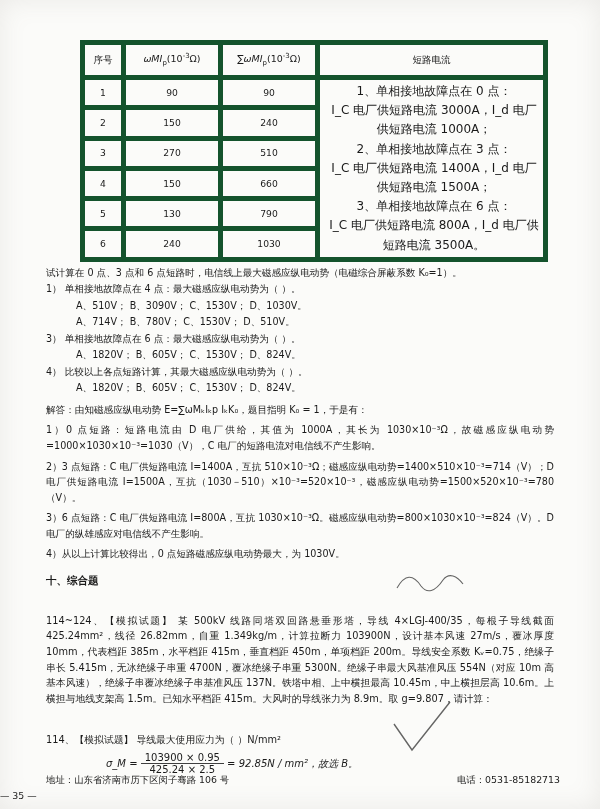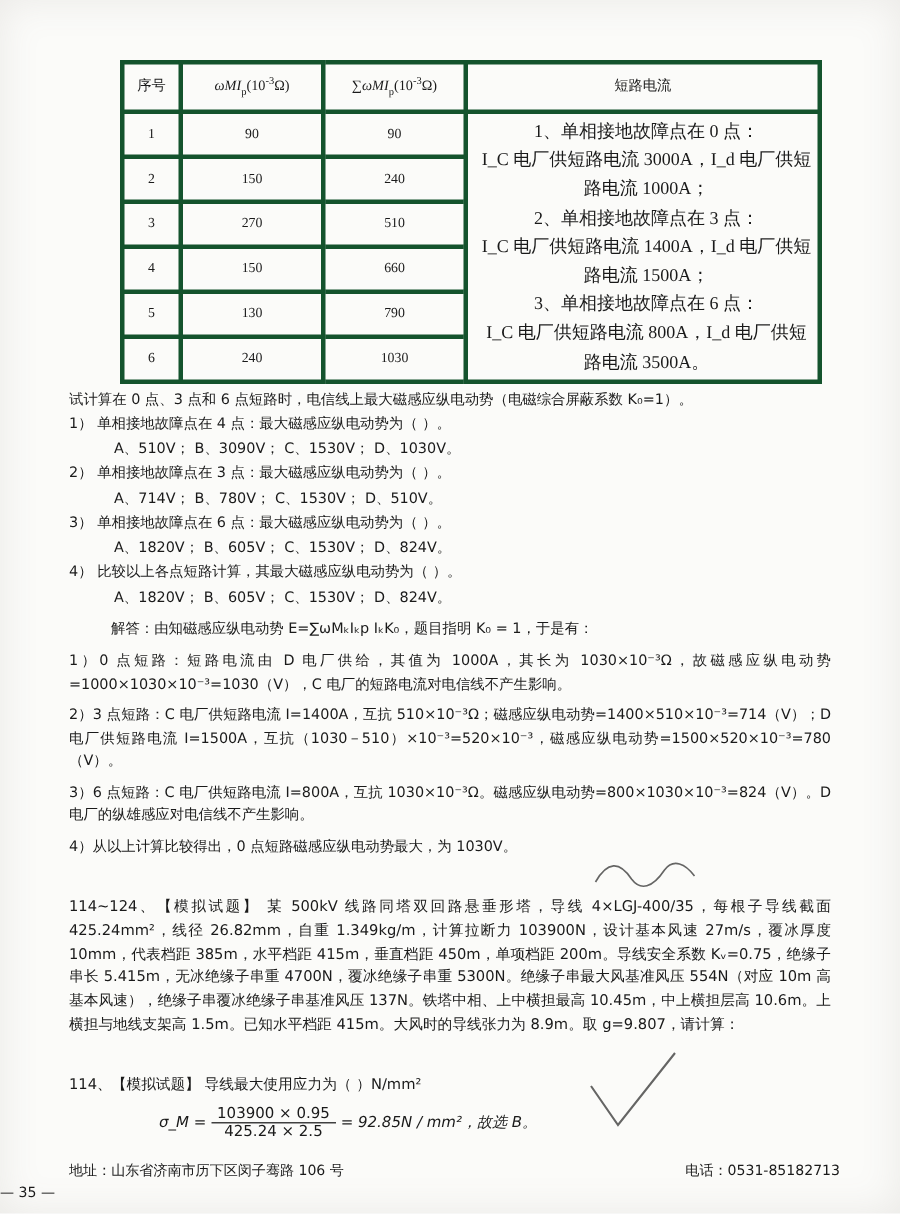--- a/index.html
+++ b/index.html
@@ -26,27 +26,26 @@
     left:46px;top:40px;width:508px;
   }
   
   table.main{
     border-collapse:collapse;
     width:468px;
     margin:0 0 0 34px;
     font-size:9.2px;
   }
   table.main td,table.main th{
-    border:3px solid #14532d;
+    border:5px solid #14532d;
     padding:2px 3px;
     text-align:center;
     vertical-align:middle;
     font-weight:normal;
     line-height:1.5;
-    font-family:Liberation Serif, serif;
   }
   table.main th{height:26px;font-size:9.5px;}
   table.main td.num{width:30px;}
   table.main td.c2{width:86px;}
   table.main td.c3{width:86px;}
   table.main td.c4{
     text-align:center;
     padding-left:8px;
     font-size:12px;
     line-height:1.6;
@@ -56,21 +55,21 @@
   sub{font-size:7px;}
   
   .p{
     font-size:9.6px;
     line-height:1.62;
     margin:3px 0 0 0;
     text-align:justify;
   }
   .lvl2{margin-left:30px;}
   .tight{margin-top:1px;}
-  .sol{margin-top:6px;margin-left:28px;}
+  .sol{margin-top:6px;}
   .blk{margin-top:5px;}
   .section-title{
     font-size:10.5px;font-weight:bold;margin-top:12px;
   }
   .q-title{
     font-size:9.8px;font-weight:normal;margin-top:25px;line-height:1.6;text-align:justify;
   }
   .formula{
     margin:5px 0 0 60px;
     font-size:10px;
@@ -164,24 +163,20 @@
       </table>
 
     <div class="p">试计算在 0 点、3 点和 6 点短路时，电信线上最大磁感应纵电动势（电磁综合屏蔽系数 K₀=1）。</div>
 
     <div class="p tight">
       <span>1）</span>
       <span>单相接地故障点在 4 点：最大磁感应纵电动势为（ ）。</span>
     </div>
     <div class="p tight lvl2">A、510V； B、3090V； C、1530V； D、1030V。</div>
 
-    <div class="p tight">
-      <span>2）</span>
-      <span>单相接地故障点在 3 点：最大磁感应纵电动势为（ ）。</span>
-    </div>
     <div class="p tight lvl2">A、714V； B、780V； C、1530V； D、510V。</div>
 
     <div class="p tight">
       <span>3）</span>
       <span>单相接地故障点在 6 点：最大磁感应纵电动势为（ ）。</span>
     </div>
     <div class="p tight lvl2">A、1820V； B、605V； C、1530V； D、824V。</div>
 
     <div class="p tight">
       <span>4）</span>
@@ -189,20 +184,21 @@
     </div>
     <div class="p tight lvl2">A、1820V； B、605V； C、1530V； D、824V。</div>
 
     <div class="p sol">解答：由知磁感应纵电动势 E=∑ωMₖIₖp IₖK₀，题目指明 K₀ = 1，于是有：</div>
 
     <div class="p blk">1）0 点短路：短路电流由 D 电厂供给，其值为 1000A，其长为 1030×10⁻³Ω，故磁感应纵电动势=1000×1030×10⁻³=1030（V），C 电厂的短路电流对电信线不产生影响。</div>
     <div class="p blk">2）3 点短路：C 电厂供短路电流 I=1400A，互抗 510×10⁻³Ω；磁感应纵电动势=1400×510×10⁻³=714（V）；D 电厂供短路电流 I=1500A，互抗（1030－510）×10⁻³=520×10⁻³，磁感应纵电动势=1500×520×10⁻³=780（V）。</div>
     <div class="p blk">3）6 点短路：C 电厂供短路电流 I=800A，互抗 1030×10⁻³Ω。磁感应纵电动势=800×1030×10⁻³=824（V）。D 电厂的纵雄感应对电信线不产生影响。</div>
     <div class="p blk">4）从以上计算比较得出，0 点短路磁感应纵电动势最大，为 1030V。</div>
 
+    <div class="section-title">十、综合题</div>
     <div class="q-title">114~124、【模拟试题】 某 500kV 线路同塔双回路悬垂形塔，导线 4×LGJ-400/35，每根子导线截面 425.24mm²，线径 26.82mm，自重 1.349kg/m，计算拉断力 103900N，设计基本风速 27m/s，覆冰厚度 10mm，代表档距 385m，水平档距 415m，垂直档距 450m，单项档距 200m。导线安全系数 Kᵥ=0.75，绝缘子串长 5.415m，无冰绝缘子串重 4700N，覆冰绝缘子串重 5300N。绝缘子串最大风基准风压 554N（对应 10m 高基本风速），绝缘子串覆冰绝缘子串基准风压 137N。铁塔中相、上中横担最高 10.45m，中上横担层高 10.6m。上横担与地线支架高 1.5m。已知水平档距 415m。大风时的导线张力为 8.9m。取 g=9.807，请计算：</div>
 
     <div class="q-title">114、【模拟试题】 导线最大使用应力为（ ）N/mm²</div>
 
 
     <div class="formula">
       <span>σ_M =</span>
       <span class="frac">
         <span class="top">103900 × 0.95</span>
         <span class="bot">425.24 × 2.5</span>

